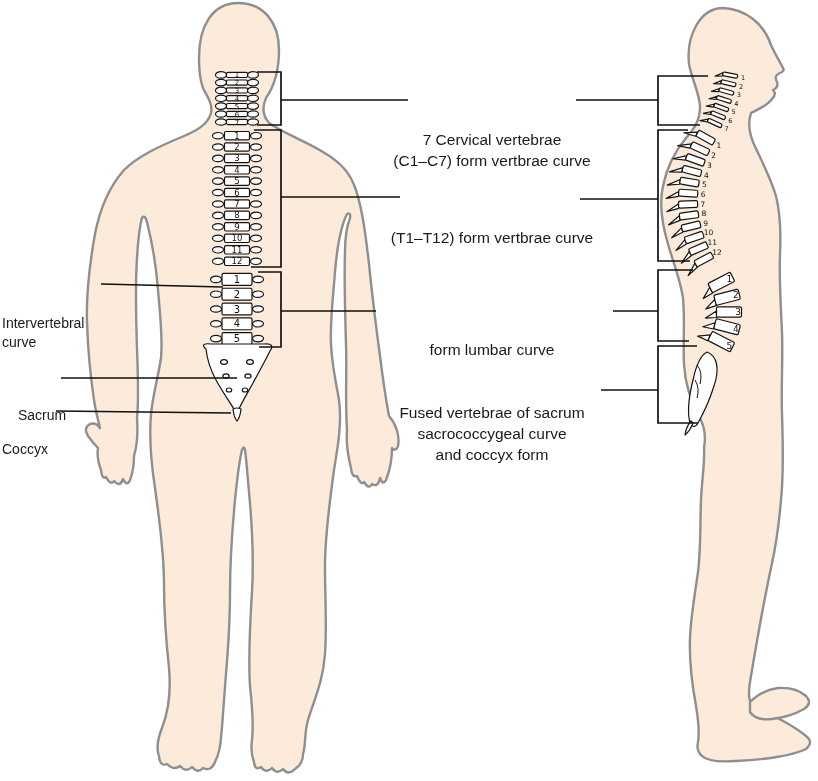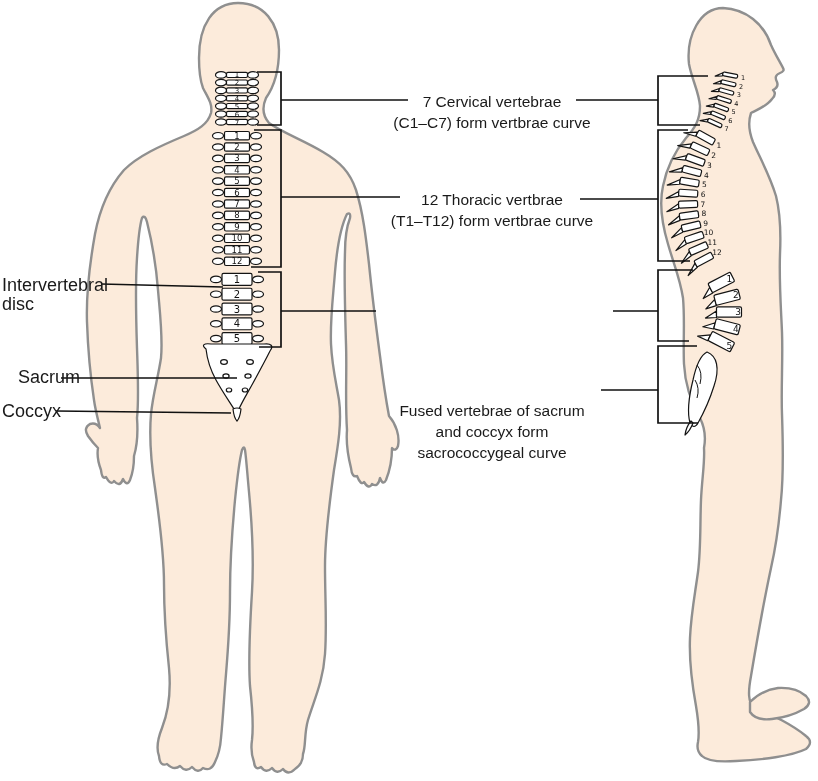--- a/index.html
+++ b/index.html
@@ -1,21 +1,21 @@
 <!DOCTYPE html>
 <html><head>
 <meta charset="utf-8">
 <style>
   html,body{margin:0;padding:0;background:#fff;}
   .stage{position:relative;width:818px;height:781px;background:#fff;
          font-family:"Liberation Sans",sans-serif;overflow:hidden;}
   .stage svg{position:absolute;left:0;top:0;}
-  .lbl{position:absolute;color:#1a1a1a;}
+  .lbl{position:absolute;color:#1a1a1a;margin-top:38px;}
   .lbl span{display:block;}
-  .lbl-left{font-size:18px;line-height:19px;text-align:left;}
+  .lbl-left{font-size:14px;line-height:19px;text-align:left;}
   .lbl-center{width:250px;font-size:15.5px;line-height:21px;text-align:center;}
   .body-shape{fill:var(--skin);stroke:var(--outline);stroke-width:2.4;stroke-linejoin:round;}
   .bone{fill:var(--bone);stroke:var(--bonestroke);stroke-width:1.2;stroke-linejoin:round;}
   .callout{fill:none;stroke:var(--line);stroke-width:1.7;}
 </style>
 </head>
 <body>
 
 <div class="stage" style="--skin: #fcebdb; --outline: #8f8f8f; --line: #111111; --bone: #ffffff; --bonestroke: #141414;">
 
@@ -455,38 +455,38 @@
     M 580,199 H 658
     M 613,311 H 658
     M 601,390 H 658
     M 101,284 L 223,287
     M 61,378 L 237,378
     M 56,411 L 231,413"></path>
 </svg>
 
 <div class="lbl lbl-left" style="left:2px;top:276px">
   <span>Intervertebral</span>
-  <span>disc</span>
+  <span>curve</span>
 </div>
 <div class="lbl lbl-left" style="left:18px;top:368px">
   <span>Sacrum</span>
 </div>
 <div class="lbl lbl-left" style="left:2px;top:402px">
   <span>Coccyx</span>
 </div>
 
 <div class="lbl lbl-center" style="left:367px;top:91px">
   <span>7 Cervical vertebrae</span>
   <span>(C1–C7) form vertbrae curve</span>
 </div>
 <div class="lbl lbl-center" style="left:367px;top:189px">
-  <span>12 Thoracic vertbrae</span>
   <span>(T1–T12) form vertbrae curve</span>
 </div>
 <div class="lbl lbl-center" style="left:367px;top:301px">
-</div>
-<div class="lbl lbl-center" style="left:367px;top:400px">
+  <span>form lumbar curve</span>
+</div>
+<div class="lbl lbl-center" style="left:367px;top:364px">
   <span>Fused vertebrae of sacrum</span>
+  <span>sacrococcygeal curve</span>
   <span>and coccyx form</span>
-  <span>sacrococcygeal curve</span>
 </div>
 
 </div>
 
 </body></html>

